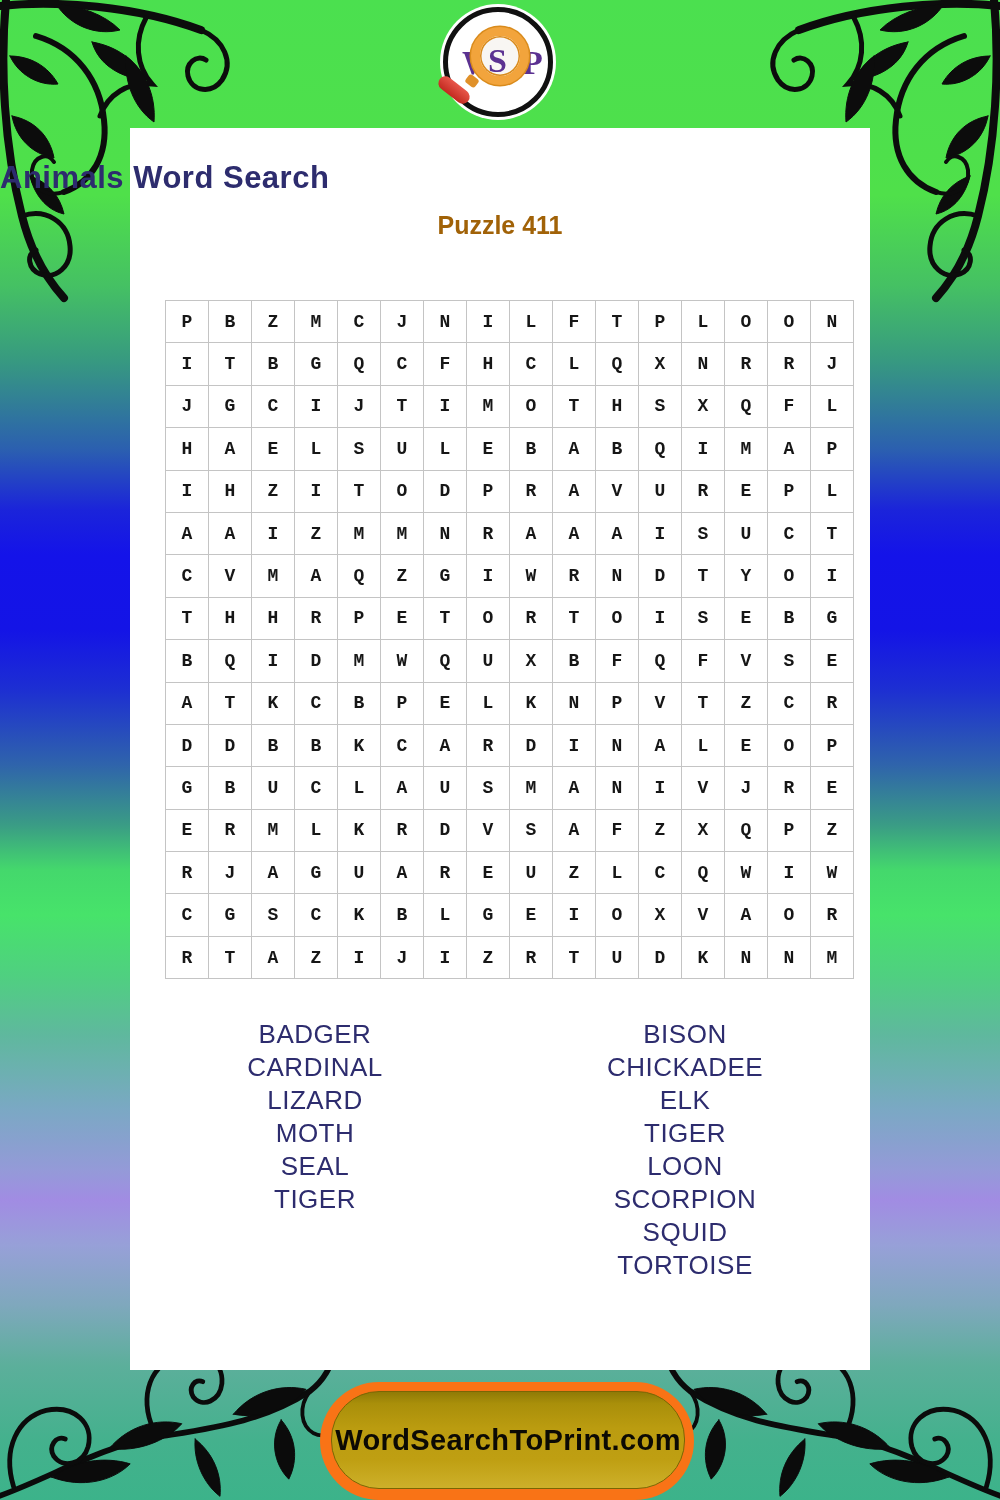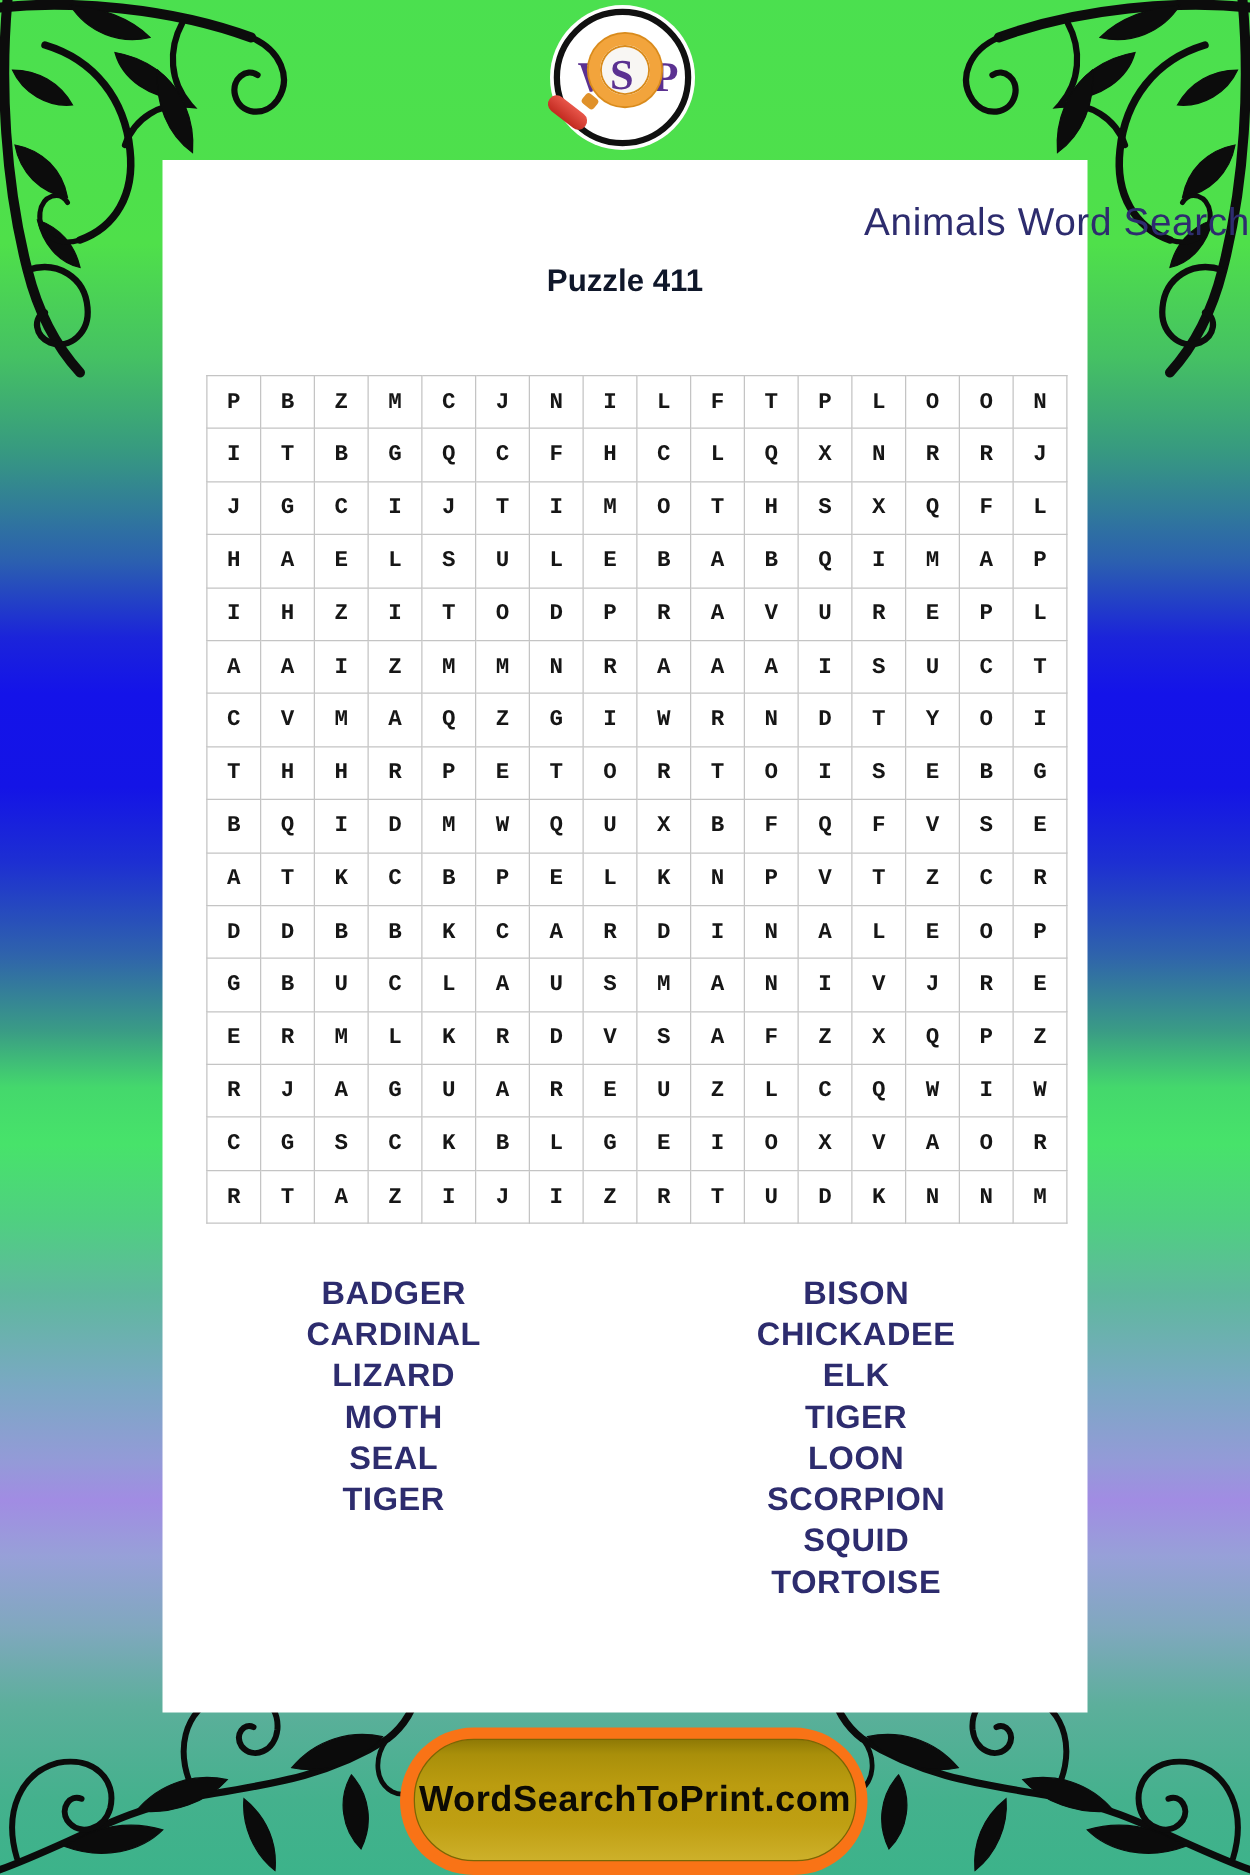--- a/index.html
+++ b/index.html
@@ -18,44 +18,44 @@
   .fl.tl{left:-4px;top:-4px;}
   .fl.tr{right:-4px;top:-4px;transform:scaleX(-1);}
   .fl.bl{left:-6px;bottom:-4px;}
   .fl.br{right:-6px;bottom:-4px;transform:scaleX(-1);}
 
   .card{
     position:absolute;z-index:2;left:130px;top:128px;width:740px;height:1242px;
     background:#ffffff;
   }
   .title{
-    position:absolute;top:160px;left:0;width:100%;text-align:right;
-    font-size:31px;font-weight:normal;color:#2d2c6e;letter-spacing:0.5px;z-index:3;
+    position:absolute;top:160px;left:0;width:100%;text-align:left;
+    font-size:31px;font-weight:bold;color:#2d2c6e;letter-spacing:0.5px;z-index:3;
   }
   .subtitle{
     position:absolute;top:211px;left:0;width:100%;text-align:center;
-    font-size:25px;font-weight:bold;color:#0f172a;z-index:3;
+    font-size:25px;font-weight:bold;color:#a16207;z-index:3;
   }
   table.wsgrid{
     position:absolute;left:165px;top:300px;z-index:3;
     border-collapse:collapse;table-layout:fixed;background:#fff;
   }
   table.wsgrid td{
     width:42px;height:41.4px;text-align:center;vertical-align:middle;
     border:1px solid #c4c4c4;
     font-family:"Liberation Mono",monospace;font-weight:bold;font-size:18px;color:#161616;
     padding:0;
   }
   .words{
     position:absolute;left:130px;top:1018px;width:740px;z-index:3;
     display:flex;flex-direction:row;
   }
   .wcol{width:50%;text-align:center;}
   .word{
-    font-size:26px;font-weight:bold;color:#2d2c6e;line-height:33px;letter-spacing:0.5px;
+    font-size:26px;font-weight:normal;color:#2d2c6e;line-height:33px;letter-spacing:0.5px;
   }
   
   .logo{
     position:absolute;z-index:4;left:440px;top:4px;width:116px;height:116px;
     background:#ffffff;border-radius:50%;
   }
   .logo-ring{
     position:absolute;left:3px;top:3px;width:100px;height:100px;border-radius:50%;
     border:5px solid #111111;background:#ffffff;
   }

